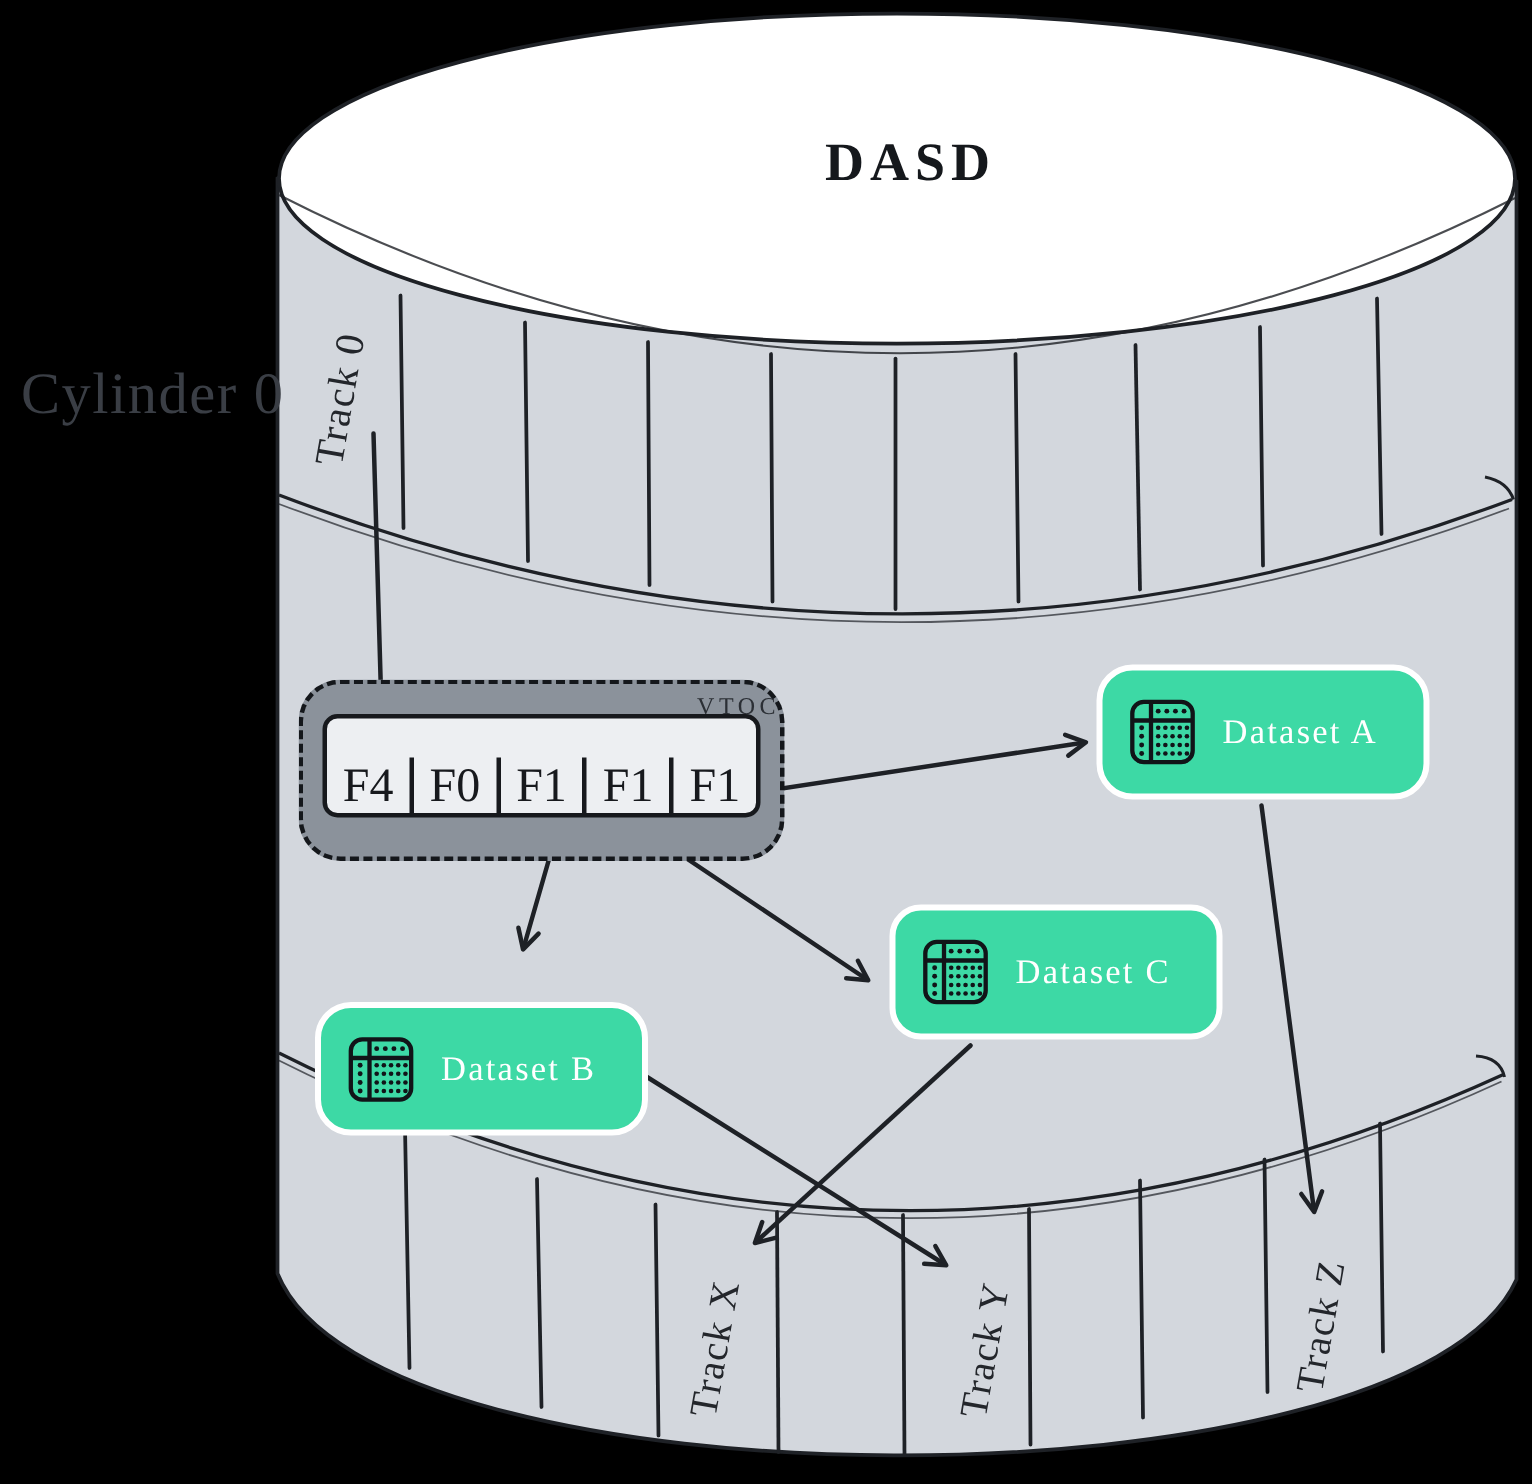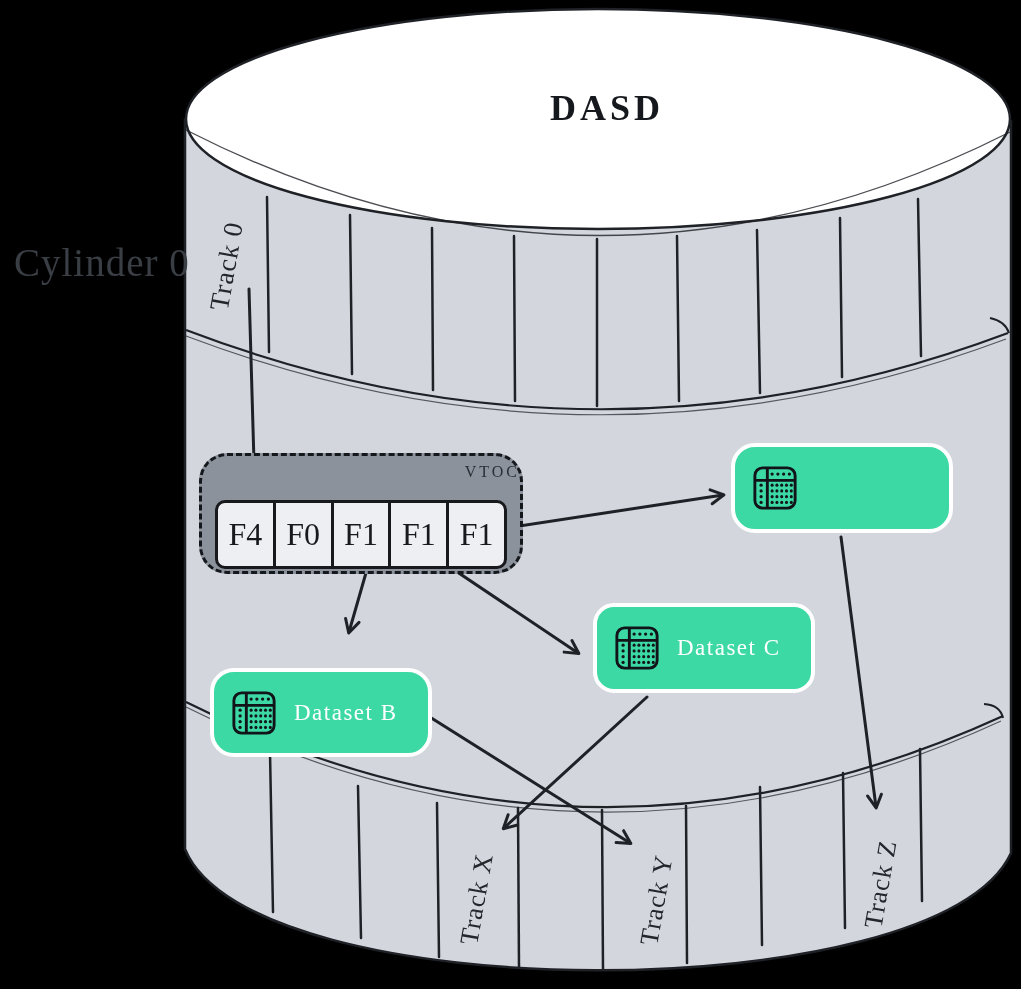--- a/index.html
+++ b/index.html
@@ -48,24 +48,24 @@
   .vtoc{
     position:absolute;left:199px;top:453px;width:324px;height:121px;
     background:var(--vtoc-fill);
     border:3px dashed #14171b;border-radius:28px;
   }
   .vtoc-title{
     position:absolute;left:0;right:0;top:7px;text-align:right;
     font-size:16px;letter-spacing:3px;color:#2b2f35;
   }
   .vtoc-cells{
-    position:absolute;left:13px;top:44px;width:292px;height:69px;
+    position:absolute;left:13px;top:20px;width:292px;height:69px;
     background:var(--vtoc-cell-fill);
     border:3px solid var(--ink);border-radius:10px;
-    display:flex;overflow:hidden;
+    display:flex;overflow:hidden;align-items:flex-end;
   }
   .vtoc-cell{
     flex:1;display:flex;align-items:center;justify-content:center;
     font-size:32px;color:var(--ink);border-right:3px solid var(--ink);
   }
   .vtoc-cell:last-child{border-right:none;}
 
   .dataset{
     position:absolute;height:90px;width:222px;
     background:var(--dataset-fill);
@@ -194,20 +194,21 @@
       <div class="vtoc-cell">F1</div>
       <div class="vtoc-cell">F1</div>
       <div class="vtoc-cell">F1</div>
     </div>
   </div>
 
   <div class="dataset dataset-a">
     <svg class="ds-icon" viewBox="0 0 48 48">
         <use href="#tbl"></use>
       </svg>
+    <span class="ds-label">Dataset A</span>
   </div>
   <div class="dataset dataset-b">
     <svg class="ds-icon" viewBox="0 0 48 48">
         <use href="#tbl"></use>
       </svg>
     <span class="ds-label">Dataset B</span>
   </div>
   <div class="dataset dataset-c">
     <svg class="ds-icon" viewBox="0 0 48 48">
         <use href="#tbl"></use>

